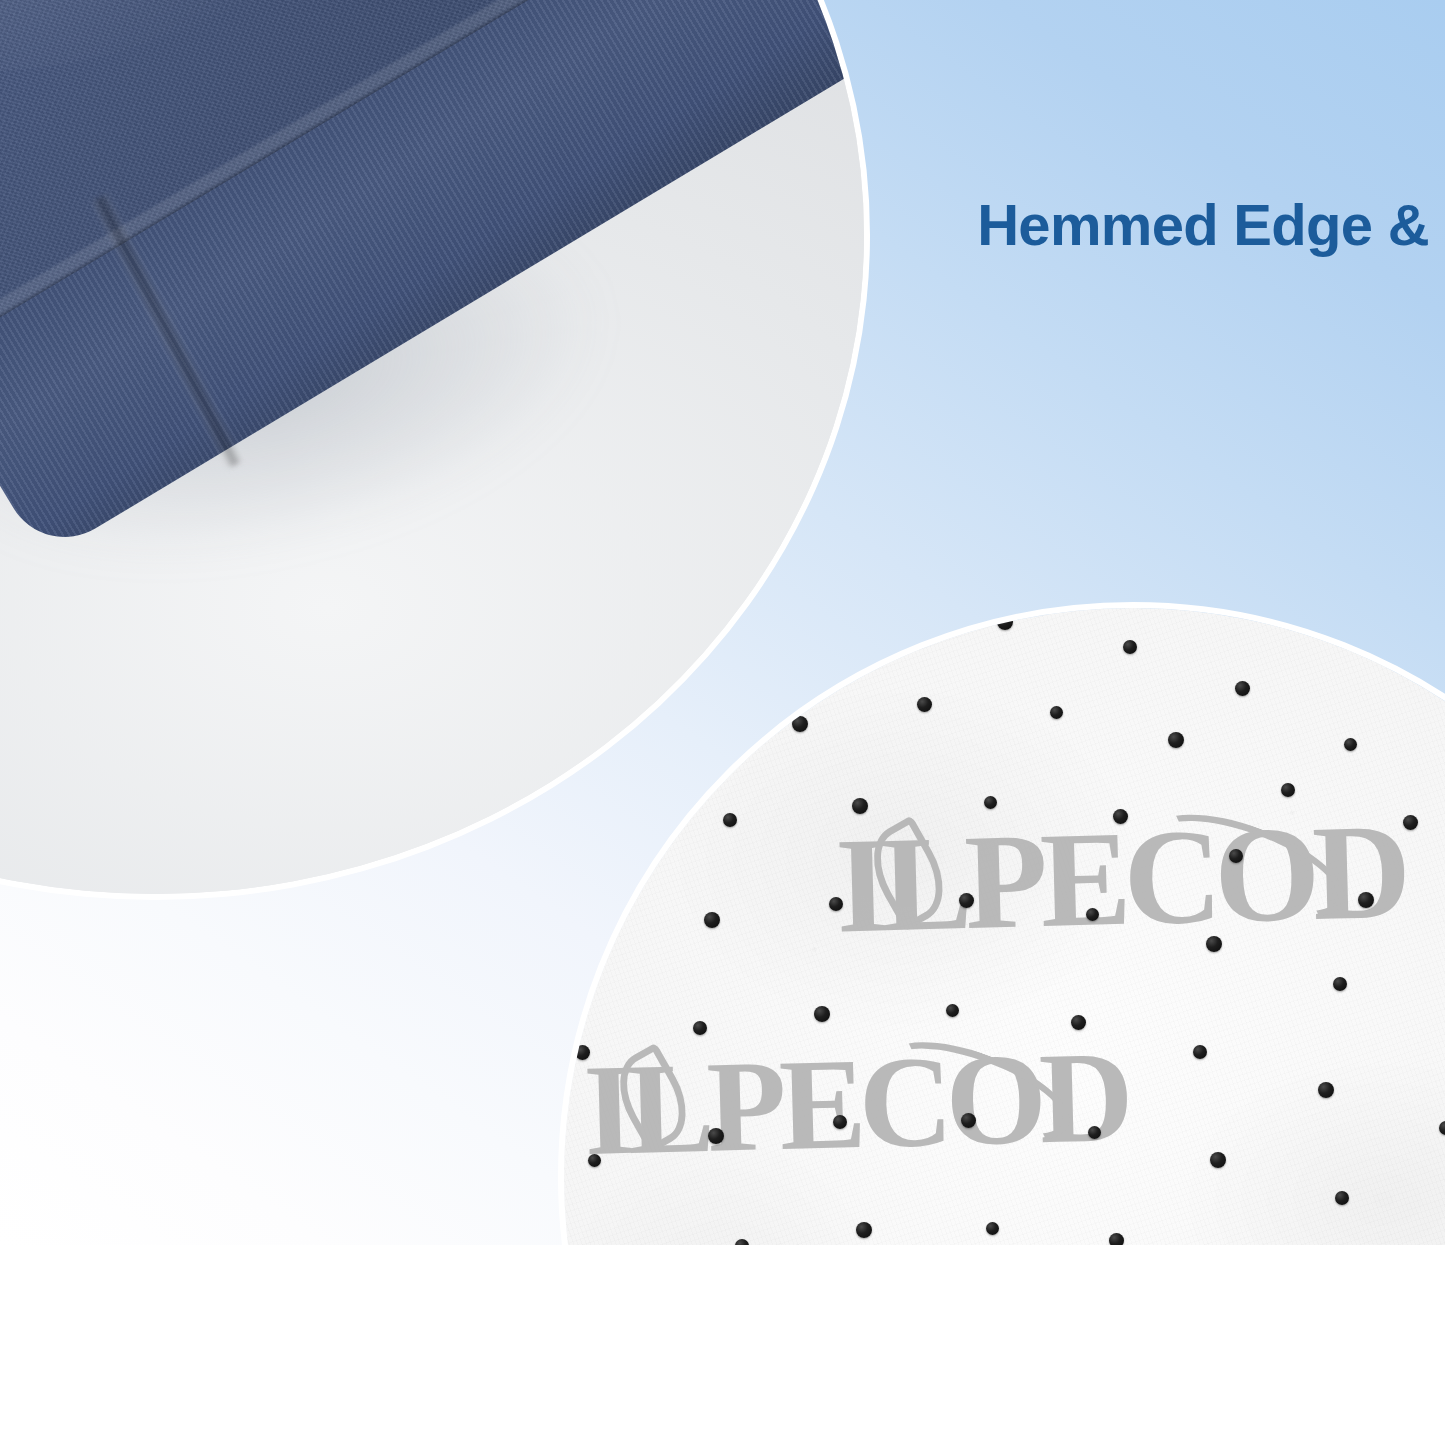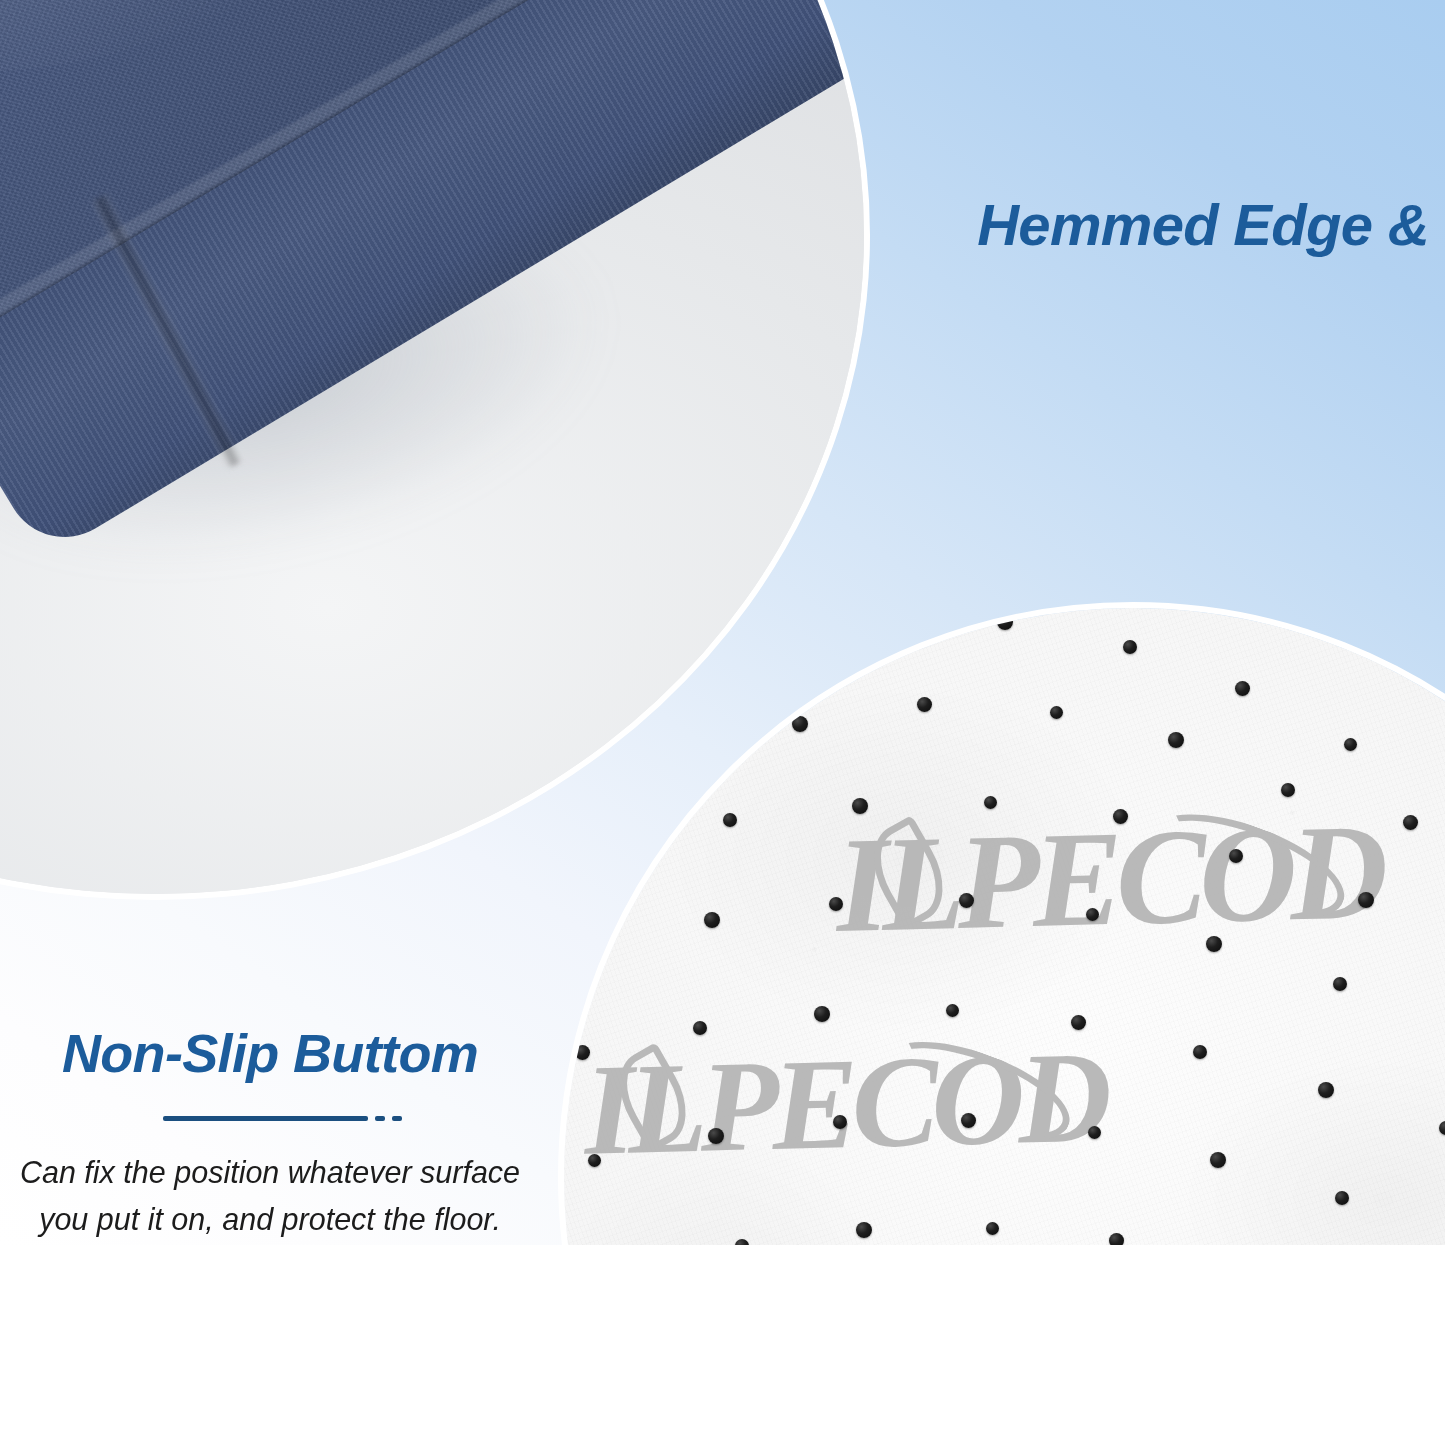--- a/index.html
+++ b/index.html
@@ -21,21 +21,20 @@
       linear-gradient(215deg,
         #a9cdf0 0%,
         #b3d2f1 14%,
         #c4dcf4 28%,
         #d6e6f7 42%,
         #e6effa 56%,
         #f1f5fc 68%,
         #f8fafd 80%,
         #fdfdfe 90%,
         #ffffff 100%);
-    font-style: italic;
   }
 
   
   .photo-top {
     position: absolute;
     left: -560px;
     top: -430px;
     width: 1430px;
     height: 1330px;
     border-radius: 50%;
@@ -372,23 +371,14 @@
         <span class="grip-dot" style="left: 328px; top: 722px; width: 16px; height: 16px;"></span>
         <span class="grip-dot" style="left: 455px; top: 721px; width: 14px; height: 14px;"></span>
         <span class="grip-dot" style="left: 578.5px; top: 732.5px; width: 15px; height: 15px;"></span>
         <span class="grip-dot" style="left: 703.5px; top: 763.5px; width: 13px; height: 13px;"></span>
         <span class="grip-dot" style="left: 822px; top: 800px; width: 16px; height: 16px;"></span>
         <span class="grip-dot" style="left: 382px; top: 830px; width: 16px; height: 16px;"></span>
         <span class="grip-dot" style="left: 509.5px; top: 829.5px; width: 13px; height: 13px;"></span>
       </div>
   </div>
 
-  <div class="feature-block">
-    <div class="heading-bottom">Non-Slip Buttom</div>
-    <div class="divider">
-      <span class="bar"></span>
-      <span class="dash"></span>
-      <span class="dash"></span>
-    </div>
-    <div class="body-text">Can fix the position whatever surface you put it on, and protect the floor. Prevent children from falling due to sliding mats.</div>
-  </div>
 
 </div>
 
 </body></html>

